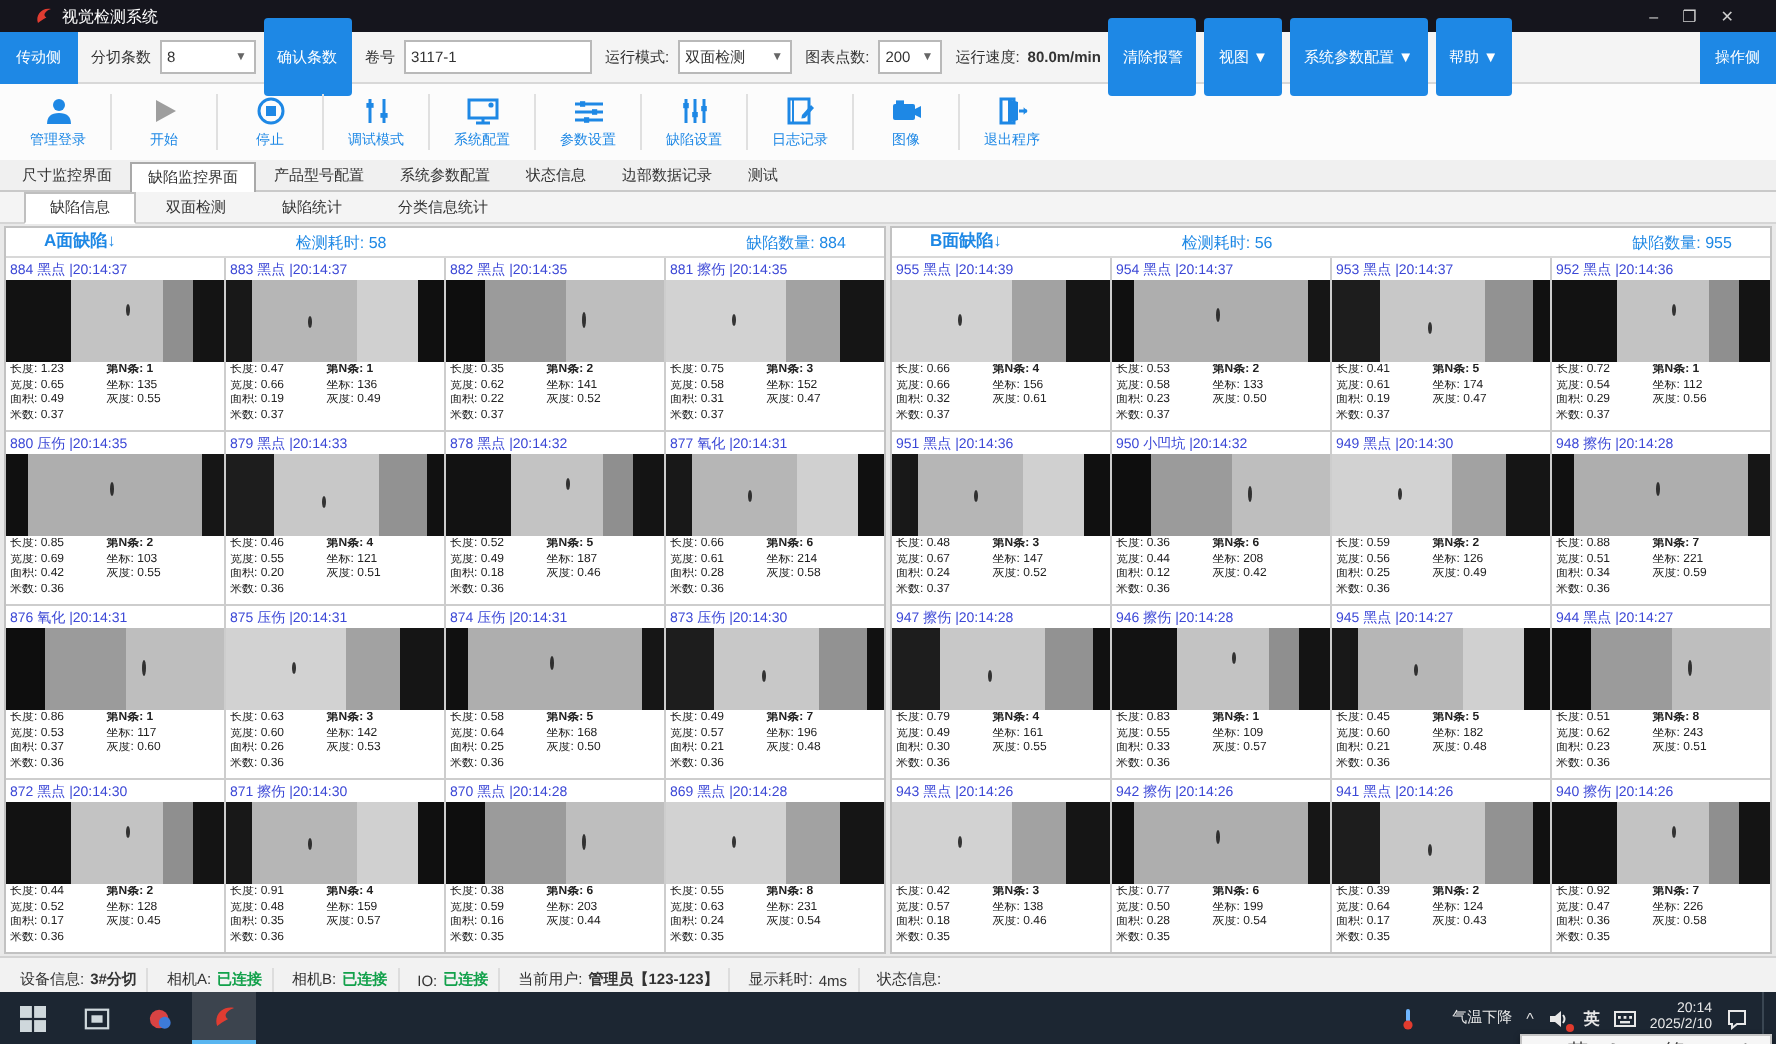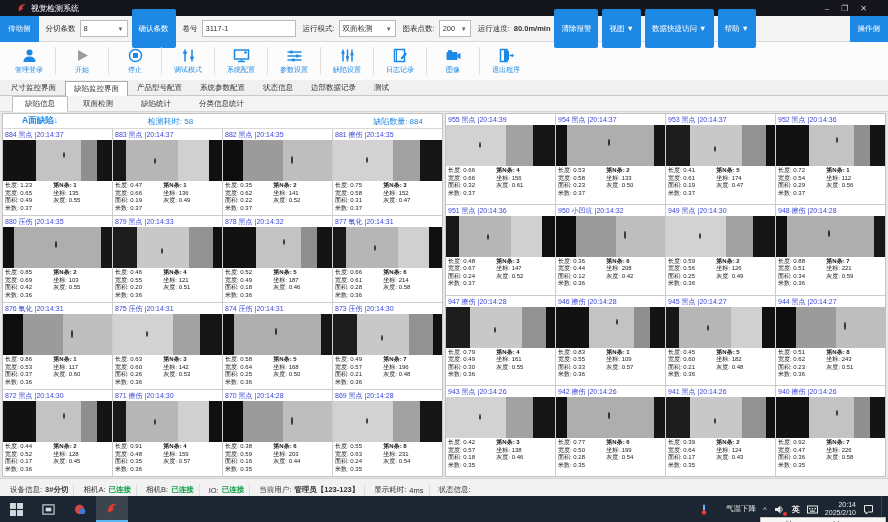--- a/index.html
+++ b/index.html
@@ -123,21 +123,21 @@
   </div>
   <span class="cb-label">图表点数:</span>
   <div class="selectbox" style="width:32px">
     <span>200</span>
     <span class="arrow">▼</span>
   </div>
   <span class="cb-label">运行速度:</span>
   <span class="cb-value">80.0m/min</span>
   <button class="btn-blue">清除报警</button>
   <button class="btn-blue">视图 ▼</button>
-  <button class="btn-blue">数据快捷访问 ▼</button>
+  <button class="btn-blue">系统参数配置 ▼</button>
   <button class="btn-blue">帮助 ▼</button>
   <span class="cb-spacer"></span>
   <button class="btn-blue side-btn">操作侧</button>
 </div>
 
 <div class="icon-toolbar">
     <div class="tool-item">
       <svg viewBox="0 0 17 15">
         <circle cx="8.5" cy="4.5" r="3" fill="#1e88e5"></circle>
         <path d="M2.5 14 Q2.5 8.5 8.5 8.5 Q14.5 8.5 14.5 14 Z" fill="#1e88e5"></path>
@@ -532,20 +532,25 @@
             <div class="info-col-r">
               <div class="info-row">第N条: 8</div>
               <div class="info-row">坐标: 231</div>
               <div class="info-row">灰度: 0.54</div>
             </div>
           </div>
         </div>
       </div>
     </div>
     <div class="panel">
+      <div class="panel-header">
+        <span class="panel-title">B面缺陷↓</span>
+        <span class="panel-mid"><span>检测耗时: </span><span>56</span></span>
+        <span class="panel-right"><span>缺陷数量: </span><span>955</span></span>
+      </div>
       <div class="grid">
         <div class="cell">
           <div class="cell-header">955 黑点 |20:14:39</div>
           <div class="cell-image v3"></div>
           <div class="cell-info">
             <div class="info-col-l">
               <div class="info-row">长度: 0.66</div>
               <div class="info-row">宽度: 0.66</div>
               <div class="info-row">面积: 0.32</div>
               <div class="info-row m-bold">米数: 0.37</div>

